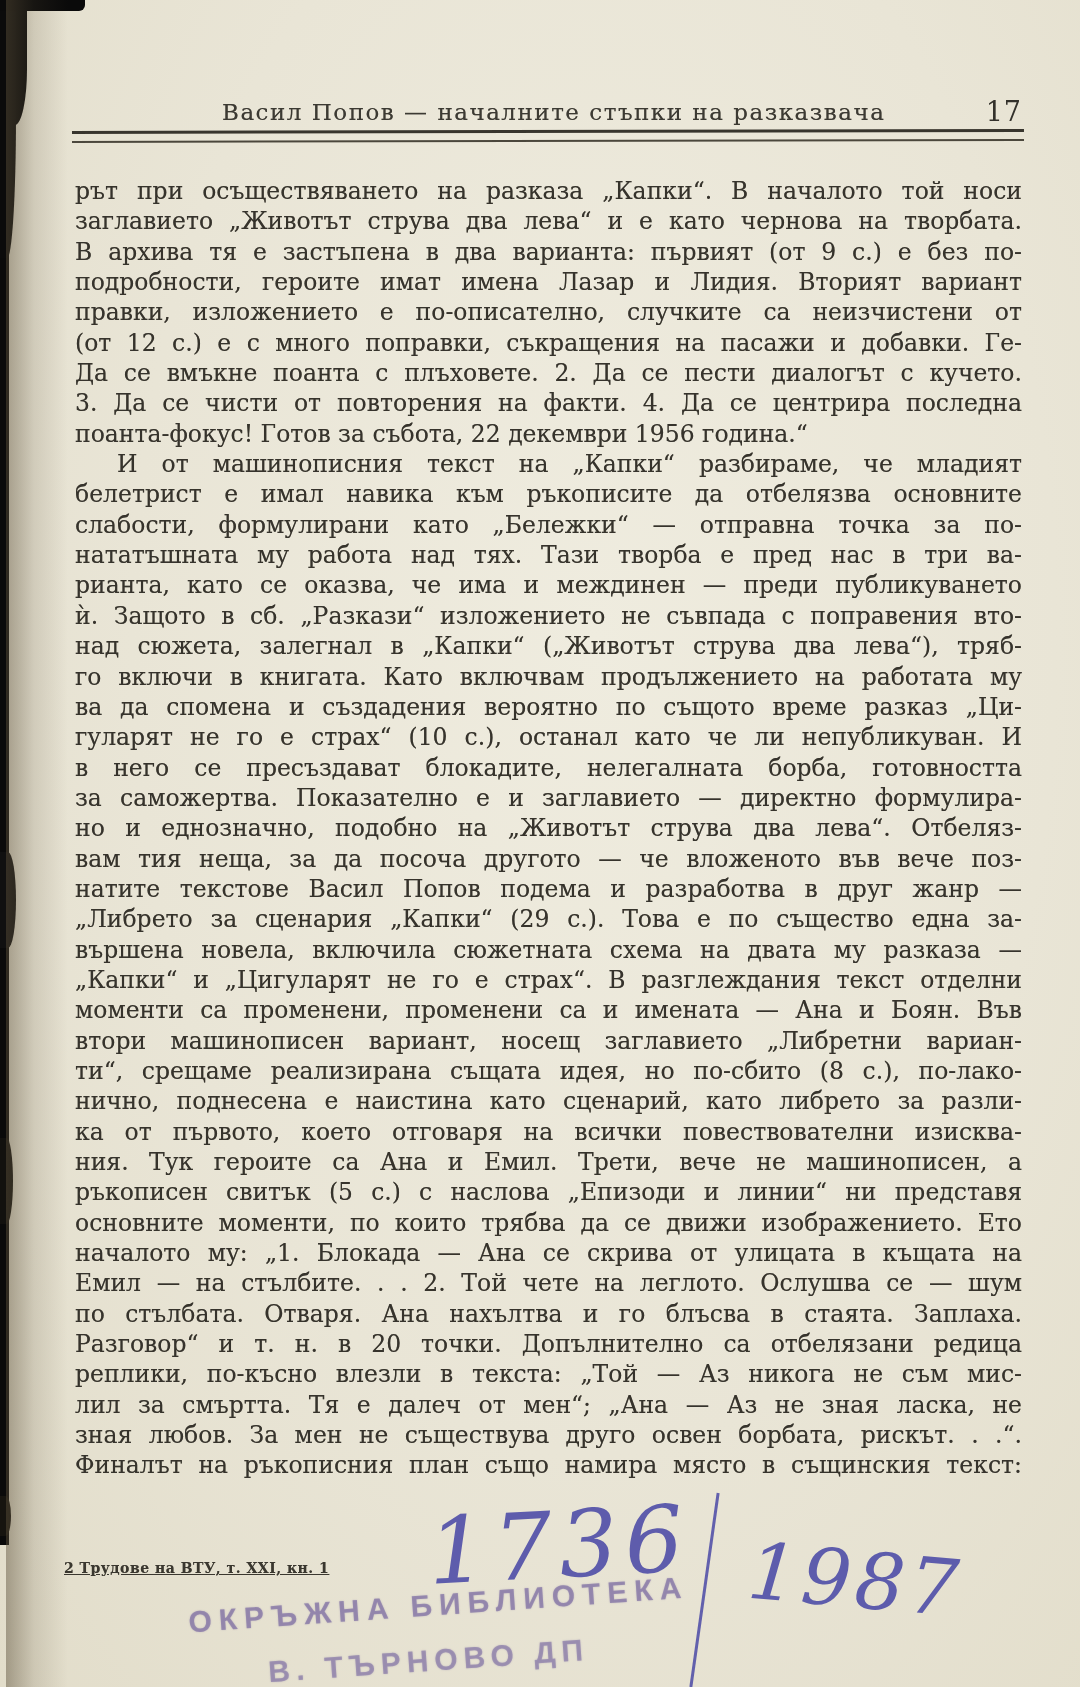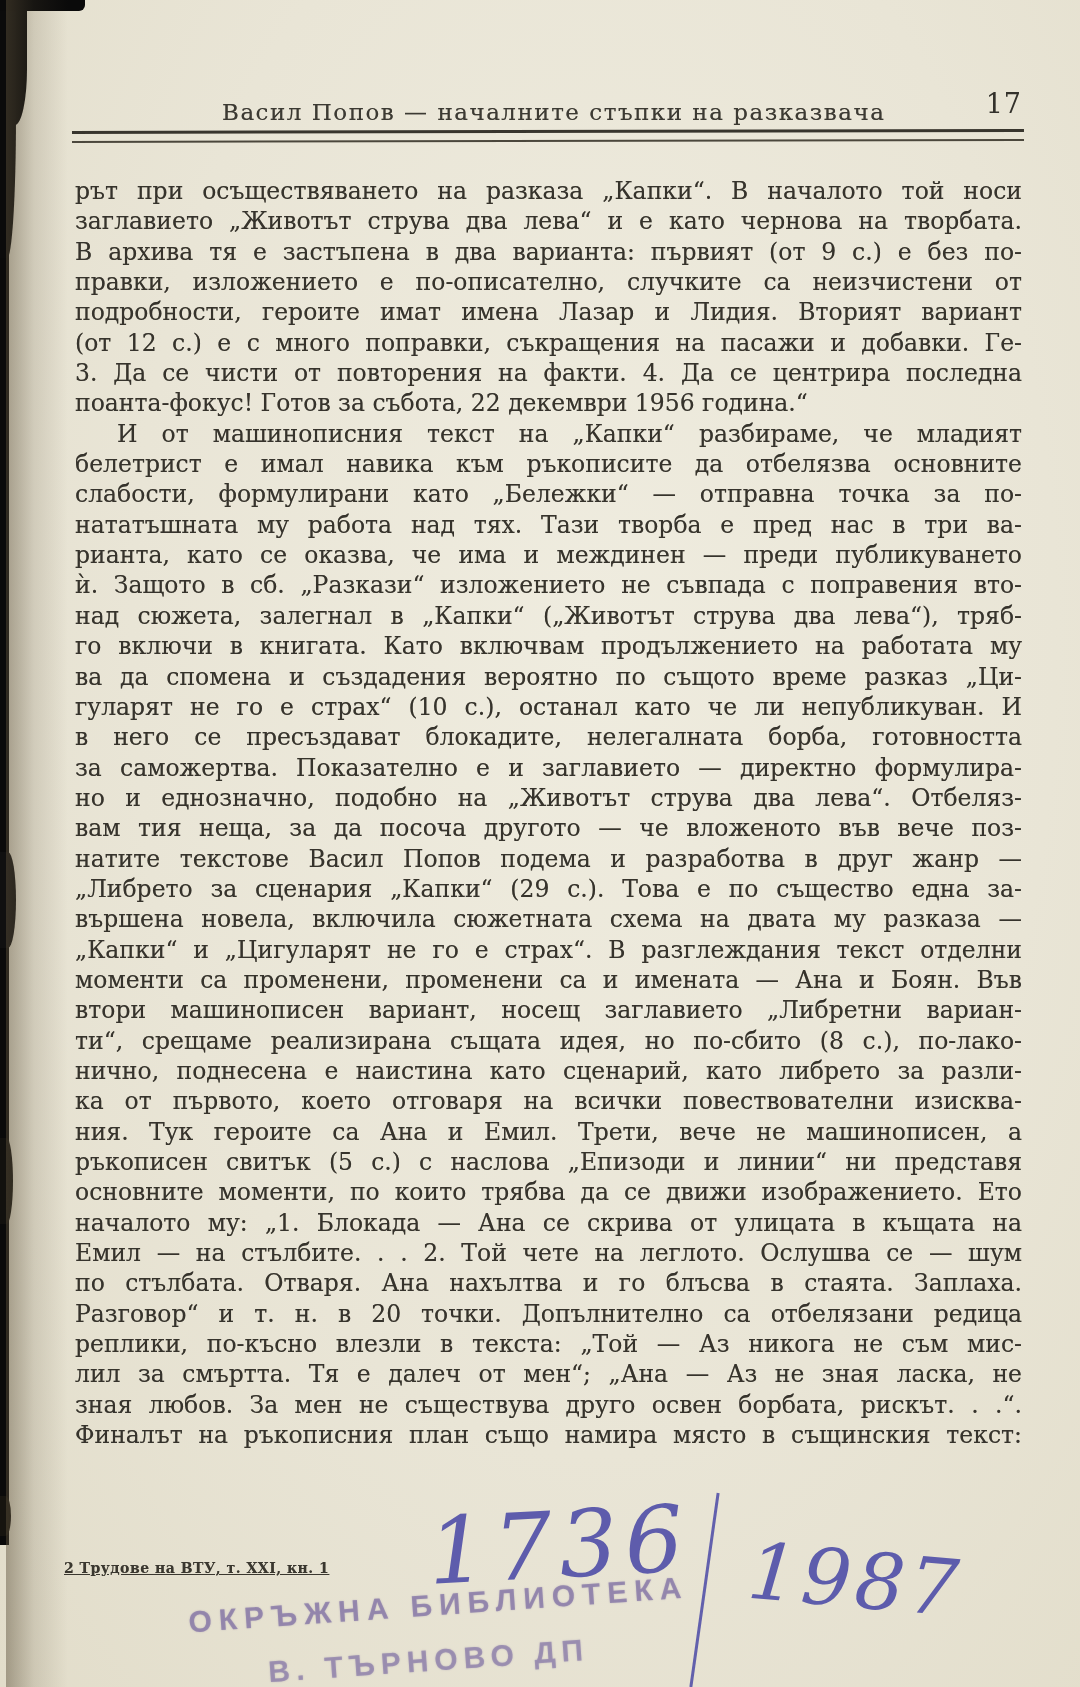--- a/index.html
+++ b/index.html
@@ -15,21 +15,21 @@
   .edge-wedge2{left:0;top:0;width:16px;height:258px;background:#0b0b0b;border-radius:0 0 55% 0;}
   .edge-top{left:0;top:0;width:85px;height:11px;background:#0a0a0a;border-radius:0 0 6px 0;}
   .edge-blob1{left:0;top:852px;width:16px;height:96px;background:#101010;border-radius:0 60% 60% 0;}
   .edge-blob2{left:0;top:1138px;width:13px;height:86px;background:#12110e;border-radius:0 60% 60% 0;}
   .edge-blob3{left:0;top:1496px;width:11px;height:40px;background:#16140f;border-radius:0 55% 55% 0;}
   .binding-shadow{left:6px;top:0;width:62px;height:100%;
     background:linear-gradient(90deg, rgba(92,80,58,0.48), rgba(92,80,58,0.16) 45%, rgba(92,80,58,0) 100%);}
   
   .running-head{left:222px;top:99px;font-size:23px;letter-spacing:1.5px;color:#3c3a33;
     text-shadow:0 0 0.6px rgba(60,55,45,.55);}
-  .page-num{top:88px;right:58px;font-size:27px;color:#33312b;letter-spacing:1px;text-align:right;}
+  .page-num{top:96px;right:58px;font-size:27px;color:#33312b;letter-spacing:1px;text-align:right;}
   .head-rule{left:72px;top:130px;width:952px;height:7px;
     border-top:3px solid #38352d;border-bottom:2px solid #4b473c;transform:rotate(-0.12deg);}
   
   .body-text{left:75px;top:152px;width:947px;color:#36332c;font-size:23.5px;
     line-height:30.35px;text-shadow:0 0 0.6px rgba(60,55,45,.5);margin-top:24px;}
   .bline{text-align:justify;text-align-last:justify;white-space:normal;}
   .bline.para-end{text-align-last:left;}
   .bline.indent{text-indent:42px;}
   
   .footnote{left:64px;top:1560px;font-size:14px;font-weight:bold;color:#3a372f;
@@ -58,23 +58,24 @@
 <div class="abs binding-shadow"></div>
 
 <div class="abs running-head">Васил Попов — началните стъпки на разказвача</div>
 <div class="abs page-num">17</div>
 <div class="abs head-rule"></div>
 
 <div class="abs body-text" id="body-lines">
     <div class="bline">рът при осъществяването на разказа „Капки“. В началото той носи</div>
     <div class="bline">заглавието „Животът струва два лева“ и е като чернова на творбата.</div>
     <div class="bline">В архива тя е застъпена в два варианта: първият (от 9 с.) е без по-</div>
+    <div class="bline">подробности, героите имат имена Лазар и Лидия. Вторият вариант</div>
     <div class="bline">правки, изложението е по-описателно, случките са неизчистени от</div>
-    <div class="bline">подробности, героите имат имена Лазар и Лидия. Вторият вариант</div>
     <div class="bline">(от 12 с.) е с много поправки, съкращения на пасажи и добавки. Ге-</div>
+    <div class="bline">Да се вмъкне поанта с плъховете. 2. Да се пести диалогът с кучето.</div>
     <div class="bline">3. Да се чисти от повторения на факти. 4. Да се центрира последна</div>
     <div class="bline para-end">поанта-фокус! Готов за събота, 22 декември 1956 година.“</div>
     <div class="bline indent">И от машинописния текст на „Капки“ разбираме, че младият</div>
     <div class="bline">белетрист е имал навика към ръкописите да отбелязва основните</div>
     <div class="bline">слабости, формулирани като „Бележки“ — отправна точка за по-</div>
     <div class="bline">нататъшната му работа над тях. Тази творба е пред нас в три ва-</div>
     <div class="bline">рианта, като се оказва, че има и междинен — преди публикуването</div>
     <div class="bline">ѝ. Защото в сб. „Разкази“ изложението не съвпада с поправения вто-</div>
     <div class="bline">над сюжета, залегнал в „Капки“ („Животът струва два лева“), тряб-</div>
     <div class="bline">го включи в книгата. Като включвам продължението на работата му</div>

